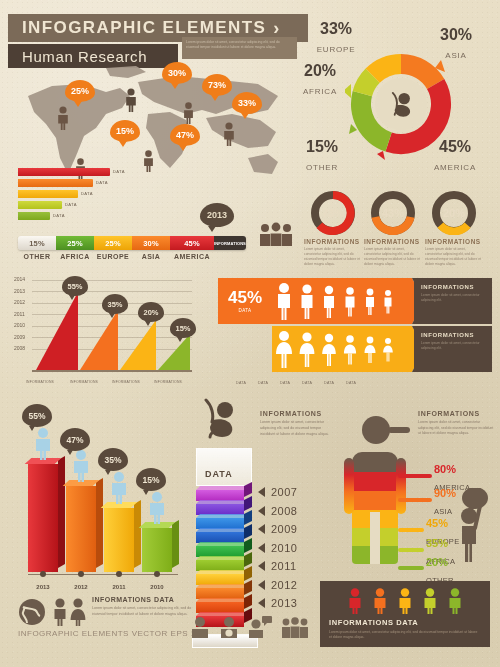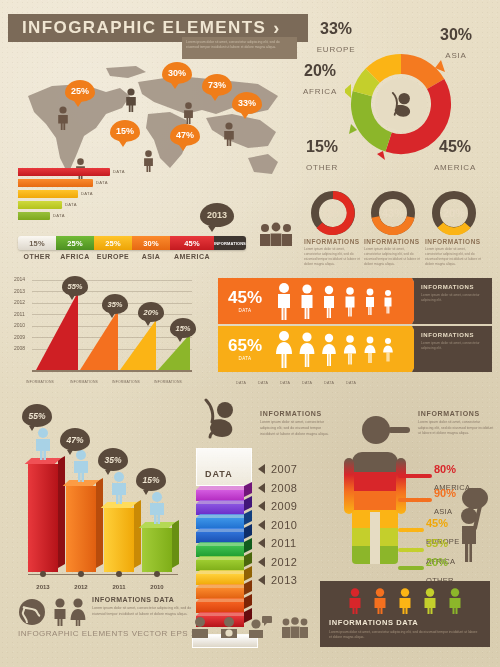--- a/index.html
+++ b/index.html
@@ -86,21 +86,21 @@
   
   .tri-wrap { position:absolute; left:14px; top:276px; width:180px; height:108px; }
   .yaxis { position:absolute; left:0; top:0; font-size:5px; color:#6f6050; }
   .yaxis div { height:11.5px; }
   .gridline { position:absolute; left:18px; height:1px; background:rgba(140,125,105,.35); width:160px; }
   .tri { position:absolute; bottom:14px; width:0; height:0; }
   .trilabel { position:absolute; bottom:0; font-size:3.4px; color:#7a6b5c;
     letter-spacing:.2px; text-align:center; width:44px; }
   .bub { position:absolute; width:26px; height:20px; background:#5a4a3c;
     border-radius:50%/56% 56% 44% 44%; color:#f0e6d2; font-size:7.5px;
-    font-weight:bold; display:flex; align-items:center; justify-content:center;font-style:italic; }
+    font-weight:bold; display:flex; align-items:center; justify-content:center; }
   .bub::after { content:''; position:absolute; bottom:-4px; left:7px;
     border-left:3px solid transparent; border-right:3px solid transparent;
     border-top:5px solid #5a4a3c; }
 
   
   .bandbox { position:absolute; left:218px; top:276px; width:272px; height:100px; }
   .sidebox { position:absolute; left:0; width:54px; height:46px;
     display:flex; flex-direction:column; align-items:center; justify-content:center;
     color:#fff; }
   .sidebox b { font-size:17px; font-weight:bold; line-height:1; }
@@ -178,20 +178,21 @@
 </head>
 <body>
 
 <div class="page">
 <div class="grain"></div>
 
 <div class="hdr1">
   <span>INFOGRAPHIC ELEMENTS</span>
   <span class="chev">›</span>
 </div>
+<div class="hdr2">Human Research</div>
 <div class="hdr-lorem">Lorem ipsum dolor sit amet, consectetur adipiscing elit, sed do eiusmod tempor incididunt ut labore et dolore magna aliqua.</div>
 
 <div class="map">
   <svg viewBox="0 0 280 125">
     <g fill="#a6988a" opacity=".95">
       <path d="M18,34 L42,24 L72,22 L96,30 L110,26 L120,34 L112,46 L96,52 L86,66 L74,74 L66,94 L58,112 L50,96 L46,76 L36,62 L24,50 Z"></path>
       <path d="M128,20 L168,14 L210,18 L248,22 L268,34 L258,48 L240,52 L222,46 L206,52 L192,48 L176,52 L160,46 L144,40 L132,32 Z"></path>
       <path d="M138,52 L160,50 L176,58 L180,74 L172,92 L160,106 L150,96 L144,78 L136,66 Z"></path>
       <path d="M196,56 L222,52 L250,58 L266,70 L258,84 L238,86 L218,78 L202,68 Z"></path>
       <path d="M238,96 L258,92 L268,100 L262,112 L244,110 Z"></path>
@@ -421,24 +422,20 @@
         <circle cx="116" cy="15" r="3"></circle>
             <path d="M112.5,19.5h7v9h-2.1v7h-1.2v-7h-.5v7h-1.2v-7h-2z"></path>
       </g>
     </svg>
   </div>
   <div class="infbox" style="left:196px;top:2px">
     <b>INFORMATIONS</b>
     <p>Lorem ipsum dolor sit amet, consectetur adipiscing elit.</p>
   </div>
 
-  <div class="sidebox" style="top:50px;background:#f9ad16">
-    <b>65%</b>
-    <i>DATA</i>
-  </div>
   <div class="band" style="top:50px;width:218px">
     <svg viewBox="0 0 218 46" preserveAspectRatio="none" style="position:absolute;width:218px;height:46px">
       <polygon points="0,0 140,0 152,23 140,46 0,46" fill="#f9ad16"></polygon>
       <polygon points="140,0 218,0 218,46 140,46 152,23" fill="#55453a"></polygon>
     </svg>
     <svg viewBox="0 0 140 46" style="position:absolute;width:140px;height:46px">
       <g fill="#fff">
         <circle cx="12" cy="10" r="5"></circle>
             <path d="M12,16c5,0 8,5 8,12H4c0-7 3-12 8-12z"></path>
             <path d="M9.5,28h2v14h-2zM12.5,28h2v14h-2z"></path>
@@ -582,21 +579,21 @@
   <div class="tlayer" style="top:154px;background:linear-gradient(180deg,#f4601f,#d8400c)">
         <div class="tl-top" style="background:#f87a3c"></div>
         <div class="tl-side" style="background:#ad3208"></div>
       </div>
   <div class="tlayer" style="top:168px;background:linear-gradient(180deg,#e8383c,#b51319)">
         <div class="tl-top" style="background:#f05055"></div>
         <div class="tl-side" style="background:#8d0f14"></div>
       </div>
   <div style="position:absolute;left:-4px;top:186px;width:66px;height:14px;background:linear-gradient(180deg,#fff,#ddd6c8);border:1px solid rgba(255,255,255,.9)"></div>
 </div>
-<div class="years" style="left:258px;top:460px">
+<div class="years" style="left:258px;top:483px">
   <div class="yr">
         <span class="tp"></span>
         <span>2007</span>
       </div>
   <div class="yr">
         <span class="tp"></span>
         <span>2008</span>
       </div>
   <div class="yr">
         <span class="tp"></span>

